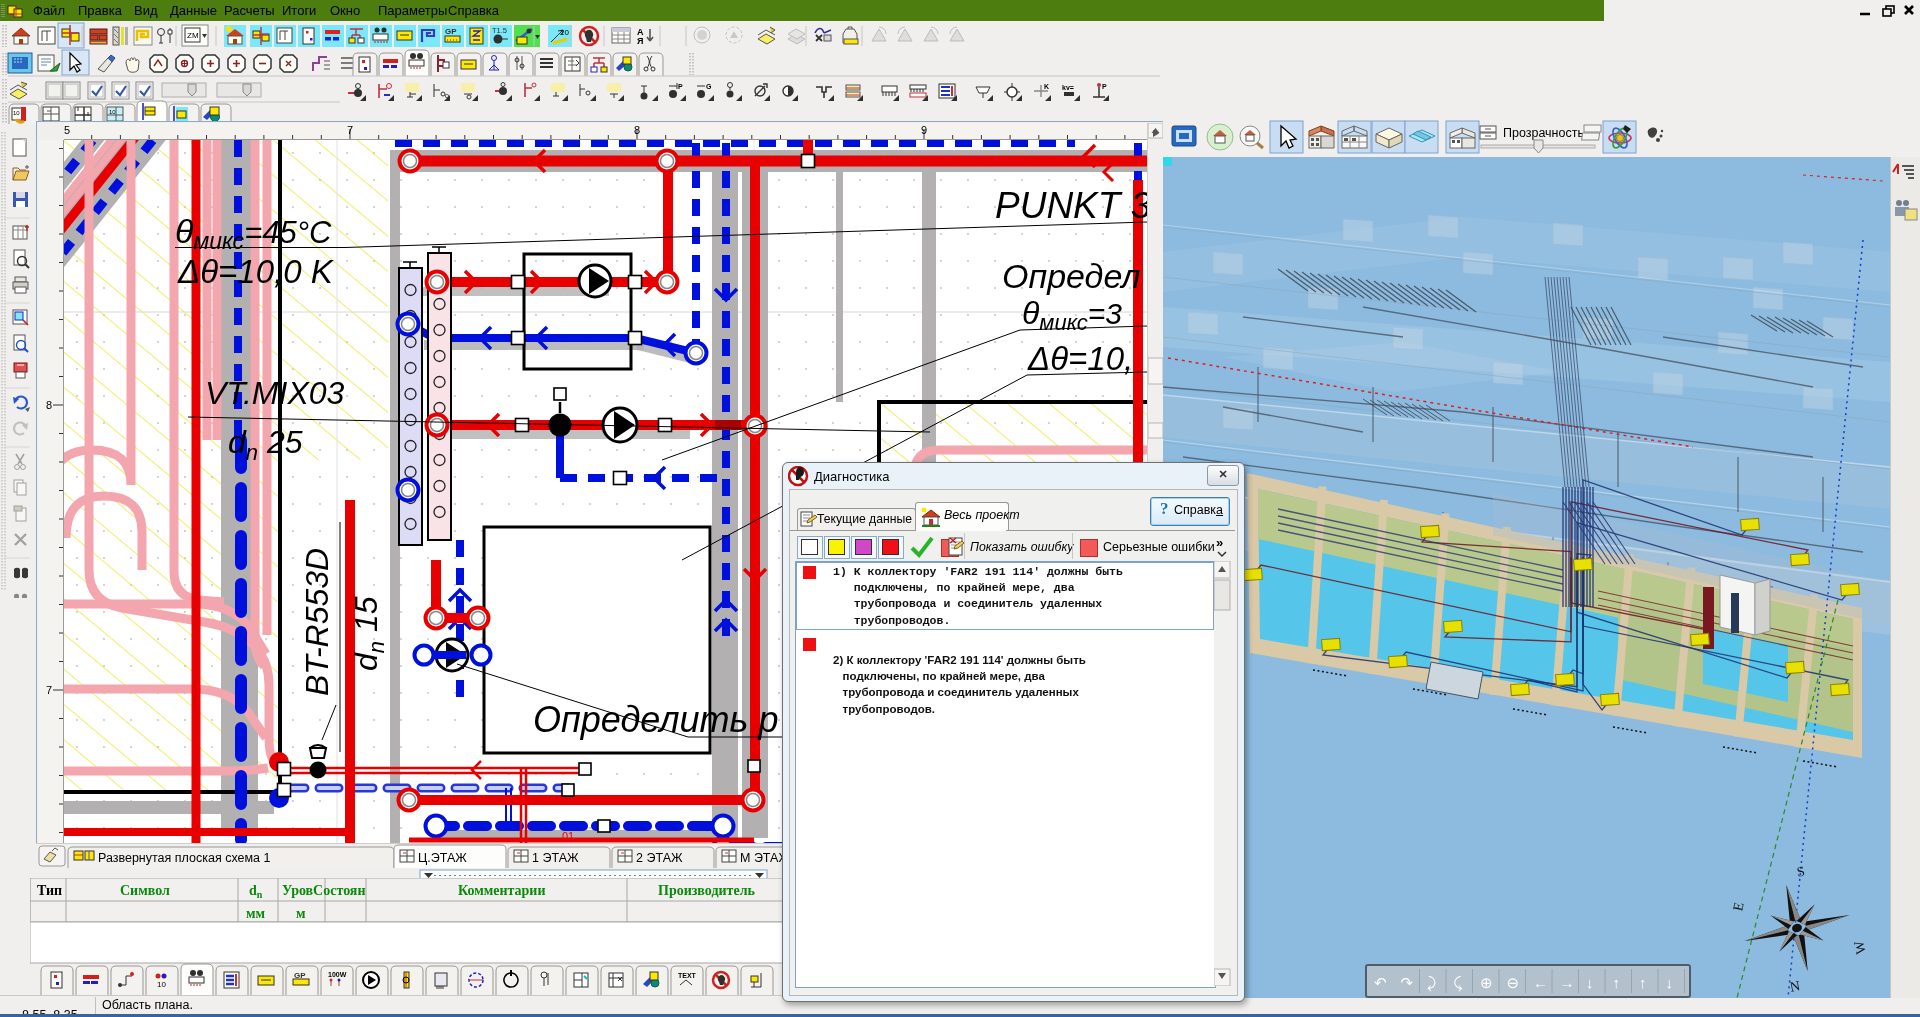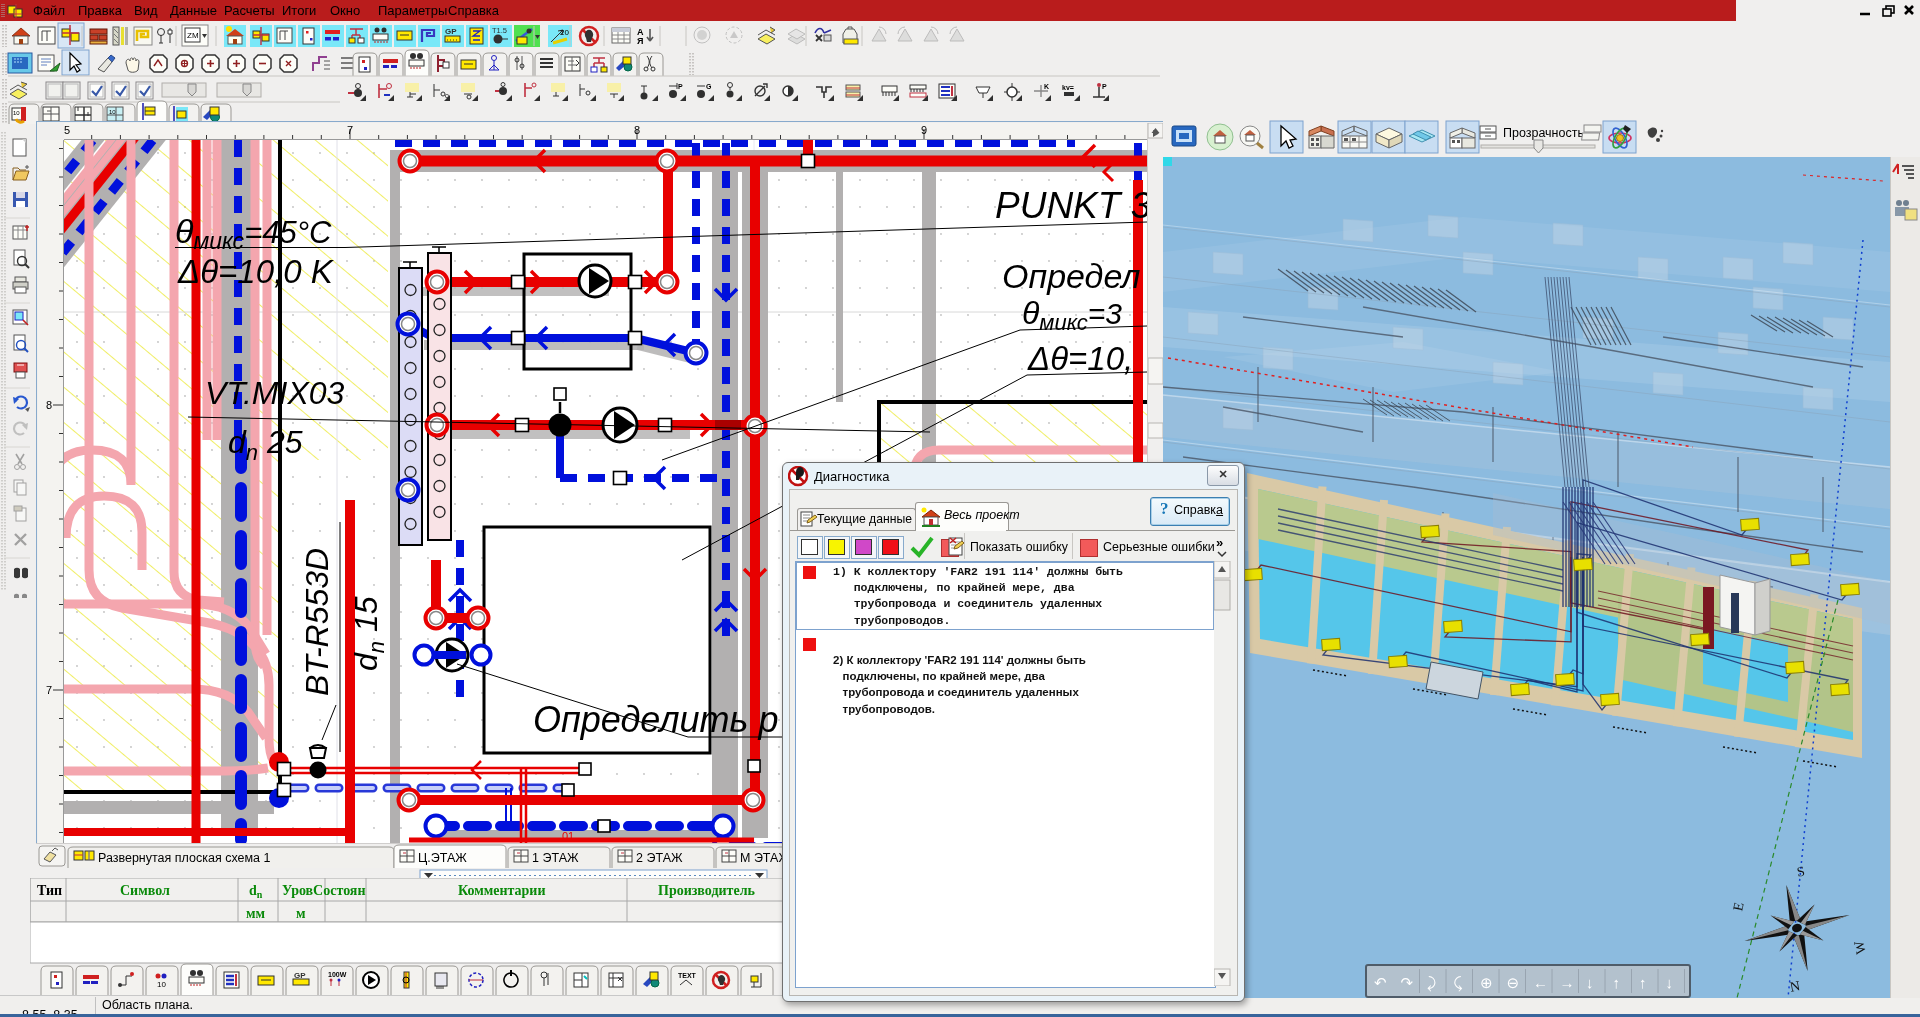--- a/index.html
+++ b/index.html
@@ -1,19 +1,19 @@
 <!DOCTYPE html>
 <html><head><meta charset="utf-8"><title>t</title><style>
 html,body{margin:0;padding:0;}
 body{width:1920px;height:1017px;overflow:hidden;position:relative;background:#f0efee;font-family:"Liberation Sans",sans-serif;}
 .abs{position:absolute;}
 svg{display:block;}
 
 </style></head><body>
-<div class="abs" style="left:0;top:0;width:1736px;height:21px;background:#b91c1c;">
+<div class="abs" style="left:0;top:0;width:1604px;height:21px;background:#4d7c0f;">
 <svg class="abs" style="left:0;top:2px" width="30" height="18">
       <g>
         <path d="M2 2 V16 M4 2 V16" stroke="#aaa" stroke-dasharray="1,1"></path>
         <rect x="8" y="4" width="8" height="8" fill="#ffe800" stroke="#303030"></rect>
         <rect x="14" y="7" width="8" height="8" fill="#ffe800" stroke="#303030"></rect>
         <path d="M8 12 H22 M16 2 V16" stroke="#c03040"></path>
       </g>
     </svg>
 <span class="abs" style="left:33px;top:3px;font-size:13px;">Файл</span>
 <span class="abs" style="left:78px;top:3px;font-size:13px;">Правка</span>
@@ -1743,21 +1743,21 @@
     <path d="M4 14 L11 21 L24 4" stroke="#28b428" stroke-width="4" fill="none"></path>
   </svg>
 <div class="abs" style="left:941px;top:539px;width:16px;height:16px;background:#f25a5a;border:1px solid #b03030;"></div>
 <div class="abs" style="left:964px;top:533px;width:1px;height:26px;background:#c8c6c2;"></div>
 <svg class="abs" style="left:948px;top:536px" width="20" height="21">
     <rect x="1" y="2" width="13" height="17" fill="#fff" stroke="#444"></rect>
     <path d="M3 6 h9 M3 9 h9 M3 12 h6" stroke="#999"></path>
     <path d="M2 2 l6 5 M8 2 L2 7" stroke="#c02020" stroke-width="1.5"></path>
     <path d="M7 10 l7 -5 2 2 -6 5 -4 1 z" fill="#f0d050" stroke="#806020"></path>
   </svg>
-<span class="abs" style="left:970px;top:540px;font-size:12.3px;">Показать ошибку</span>
+<span class="abs" style="left:970px;top:540px;font-size:12.3px;font-style:italic;">Показать ошибку</span>
 <div class="abs" style="left:1072px;top:533px;width:1px;height:26px;background:#c8c6c2;"></div>
 <div class="abs" style="left:1080px;top:539px;width:16px;height:16px;background:#f25a5a;border:1px solid #b03030;"></div>
 <span class="abs" style="left:1103px;top:540px;font-size:12.5px;">Серьезные ошибки</span>
 <span class="abs" style="left:1216px;top:535px;font-size:13px;font-weight:bold;">»</span>
 <svg class="abs" style="left:1216px;top:550px" width="12" height="8">
     <path d="M2 2 l4 4 4 -4" fill="none" stroke="#333" stroke-width="1.5"></path>
   </svg>
 <div class="abs" style="left:795px;top:561px;width:419px;height:425px;background:#fff;border:1px solid #7da2ce;"></div>
 <svg class="abs" style="left:1214px;top:561px" width="17" height="425">
 <rect width="17" height="425" fill="#f0f0ee"></rect>

